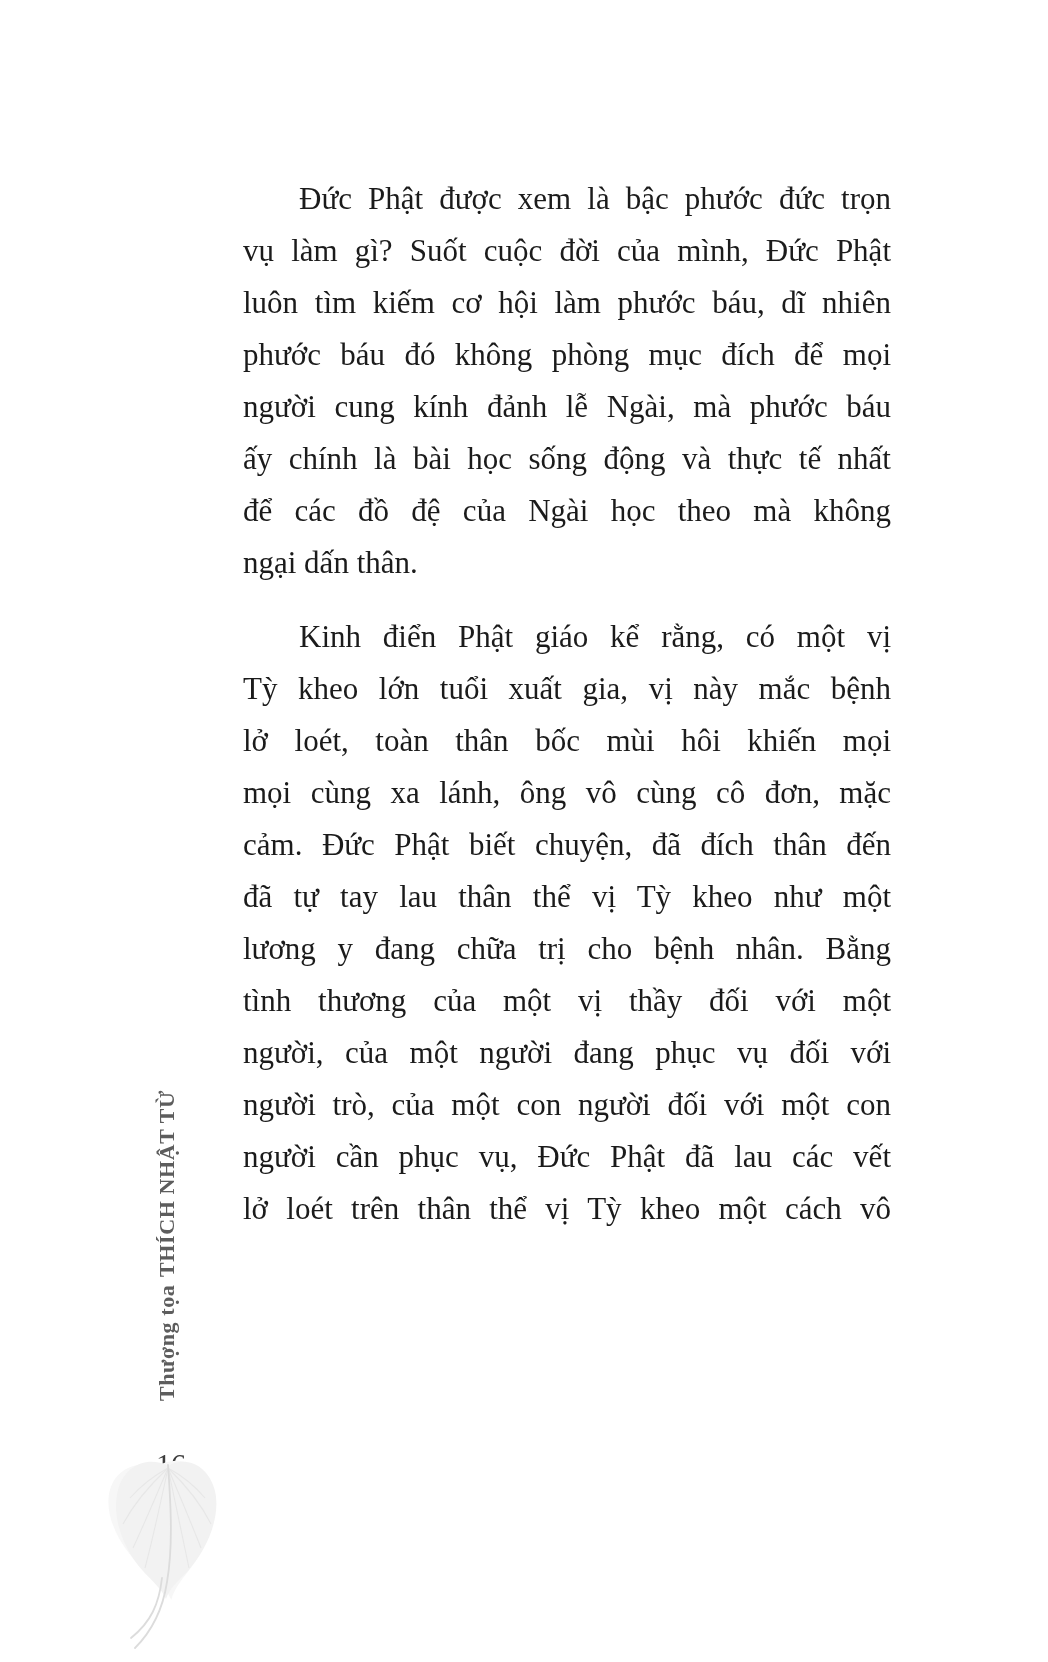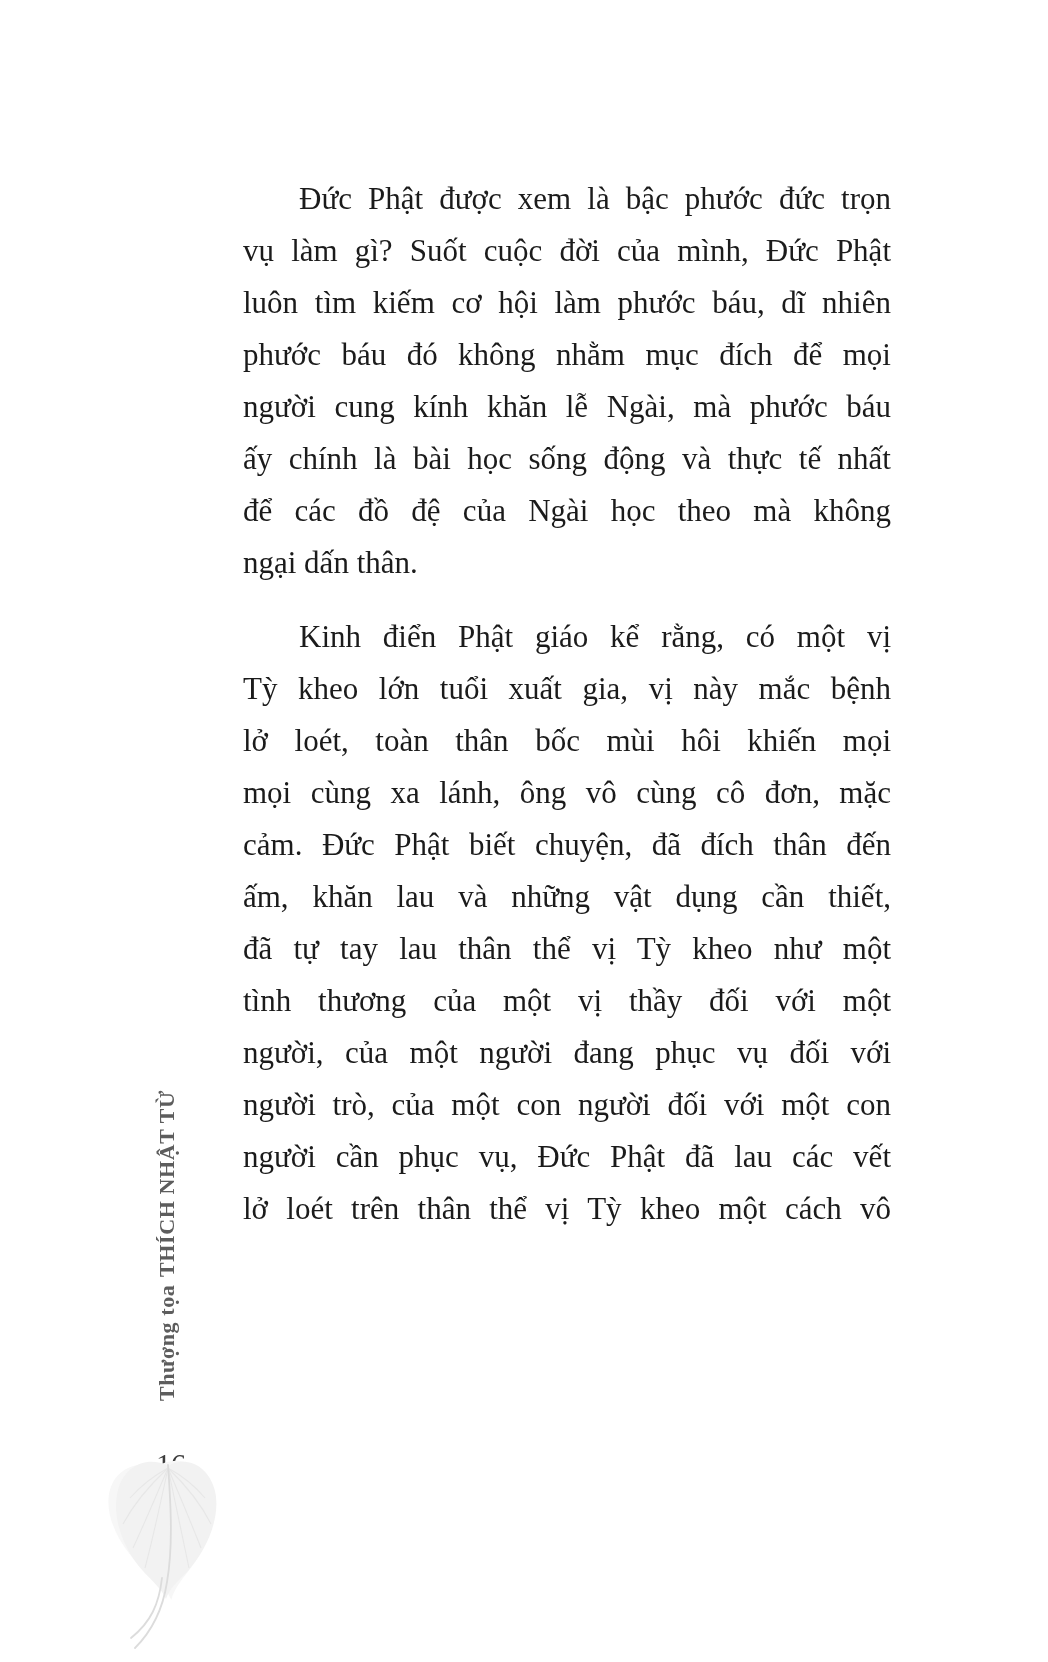--- a/index.html
+++ b/index.html
@@ -76,34 +76,34 @@
 </head>
 <body>
 
 <div class="book-page">
 
   <div class="text-block">
     <div class="paragraph">
         <div class="line first">Đức Phật được xem là bậc phước đức trọn</div>
         <div class="line">vụ làm gì? Suốt cuộc đời của mình, Đức Phật</div>
         <div class="line">luôn tìm kiếm cơ hội làm phước báu, dĩ nhiên</div>
-        <div class="line">phước báu đó không nhằm mục đích để mọi</div>
-        <div class="line">người cung kính khăn lễ Ngài, mà phước báu</div>
+        <div class="line">phước báu đó không phòng mục đích để mọi</div>
+        <div class="line">người cung kính đảnh lễ Ngài, mà phước báu</div>
         <div class="line">ấy chính là bài học sống động và thực tế nhất</div>
         <div class="line">để các đồ đệ của Ngài học theo mà không</div>
         <div class="line end-left">ngại dấn thân.</div>
       </div>
     <div class="paragraph">
         <div class="line first">Kinh điển Phật giáo kể rằng, có một vị</div>
         <div class="line">Tỳ kheo lớn tuổi xuất gia, vị này mắc bệnh</div>
         <div class="line">lở loét, toàn thân bốc mùi hôi khiến mọi</div>
         <div class="line">mọi cùng xa lánh, ông vô cùng cô đơn, mặc</div>
         <div class="line">cảm. Đức Phật biết chuyện, đã đích thân đến</div>
-        <div class="line">ấm, khăn lau và những vật dụng cần thiết,</div>
         <div class="line">đã tự tay lau thân thể vị Tỳ kheo như một</div>
+        <div class="line">lương y đang chữa trị cho bệnh nhân. Bằng</div>
         <div class="line">tình thương của một vị thầy đối với một</div>
         <div class="line">người, của một người đang phục vụ đối với</div>
         <div class="line">người trò, của một con người đối với một con</div>
         <div class="line">người cần phục vụ, Đức Phật đã lau các vết</div>
         <div class="line">lở loét trên thân thể vị Tỳ kheo một cách vô</div>
       </div>
   </div>
 
   <div class="author">
     <span class="prefix">Thượng tọa</span><span class="name">THÍCH NHẬT TỪ</span>

